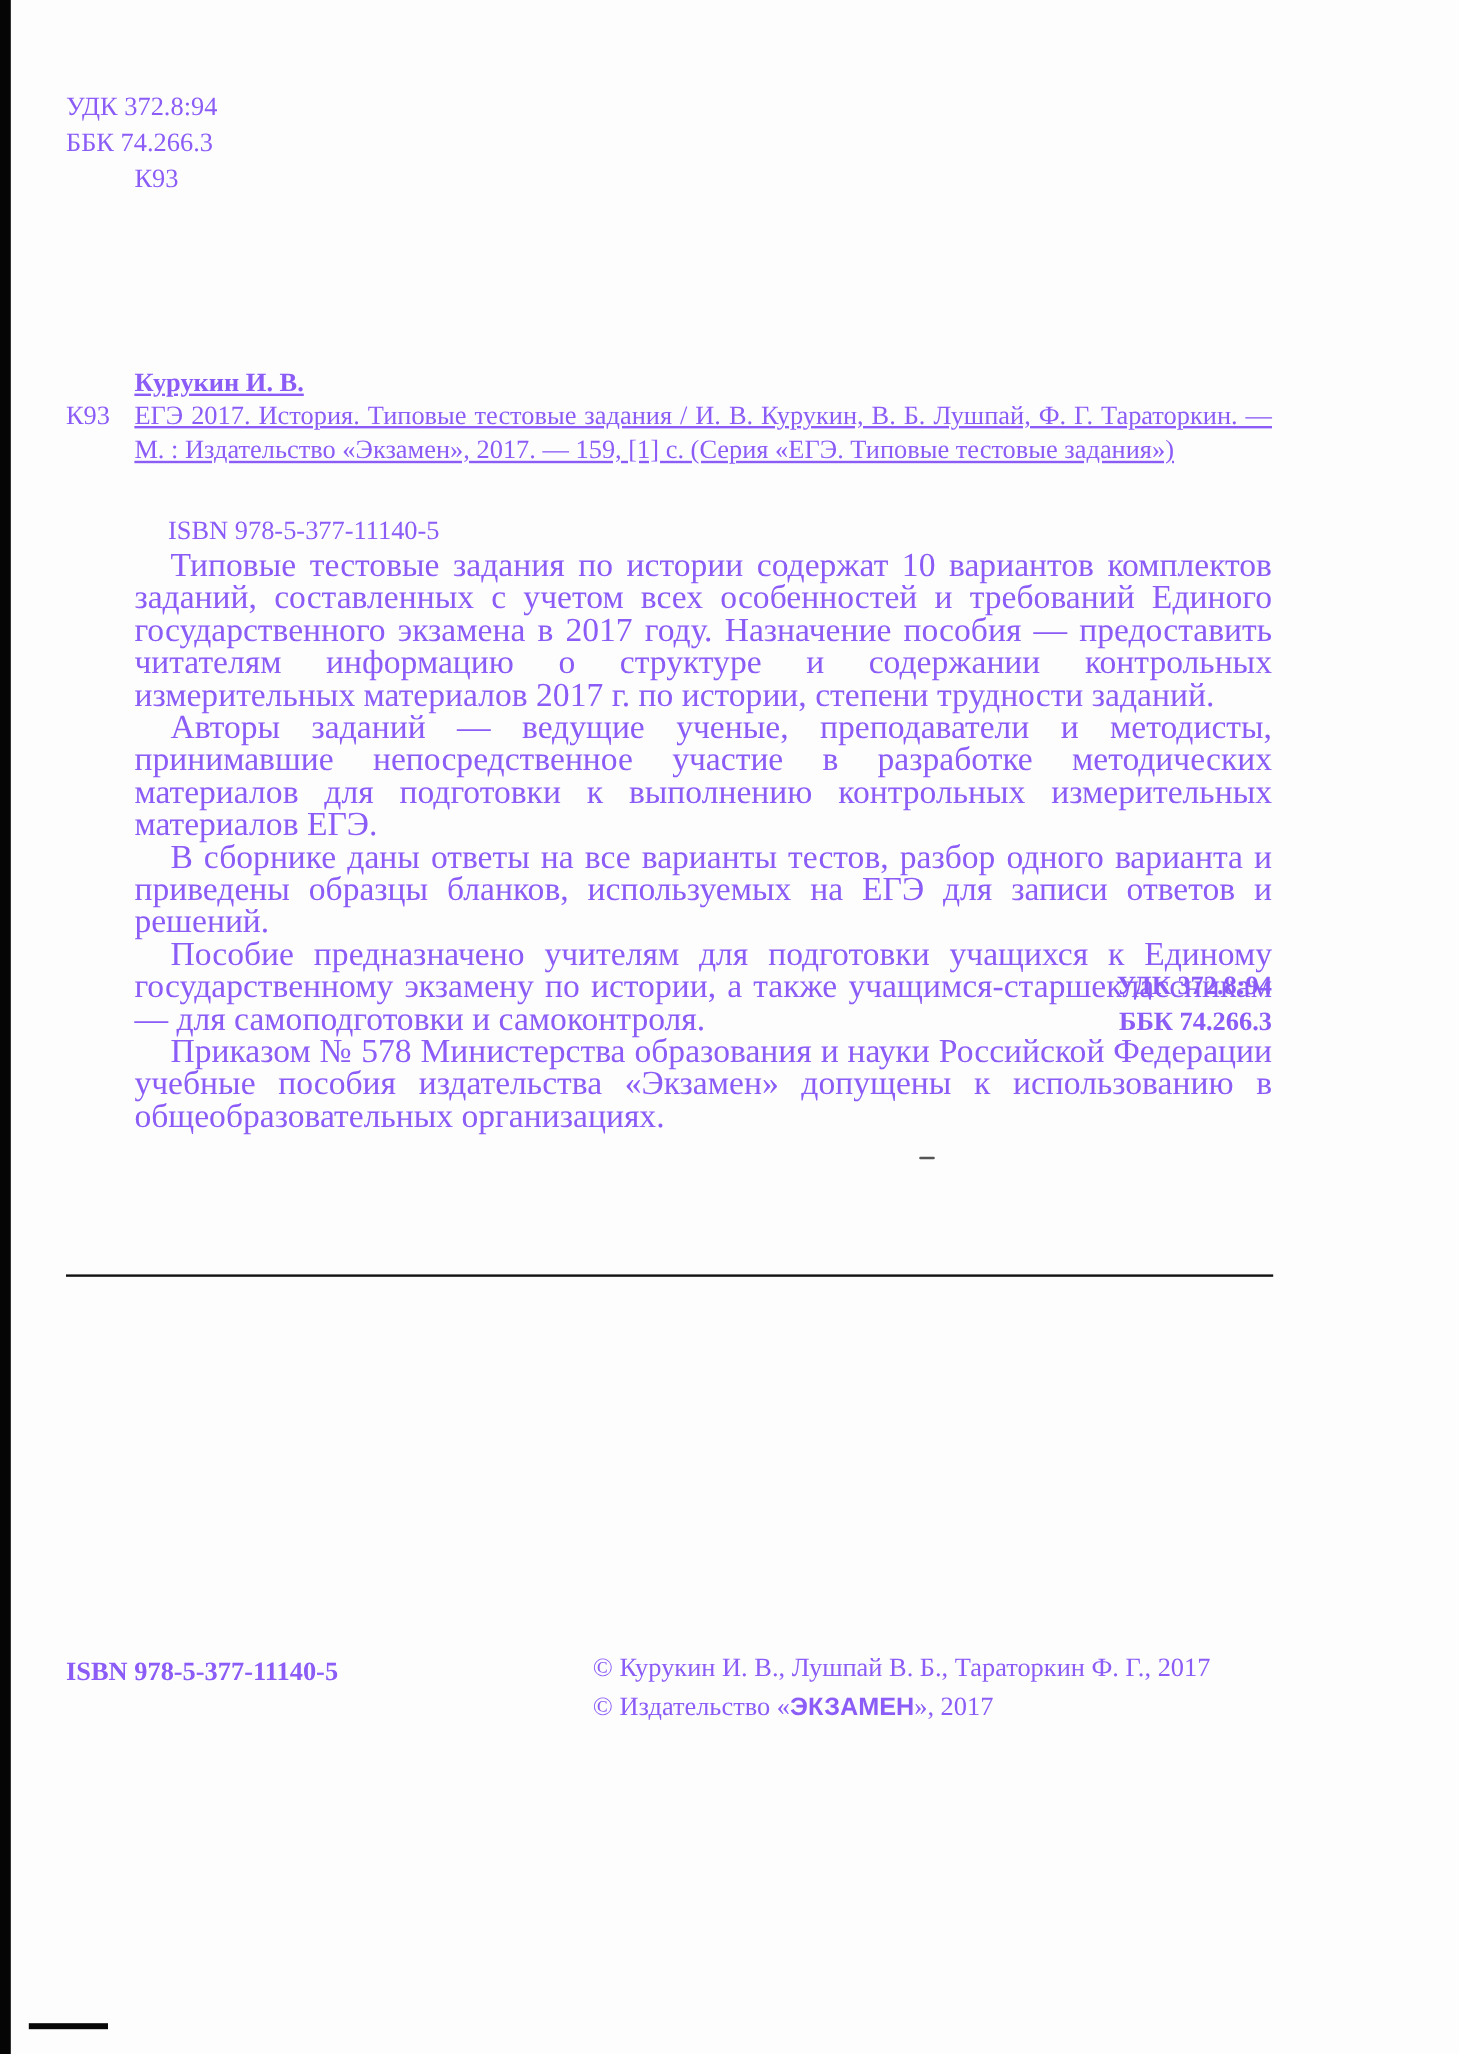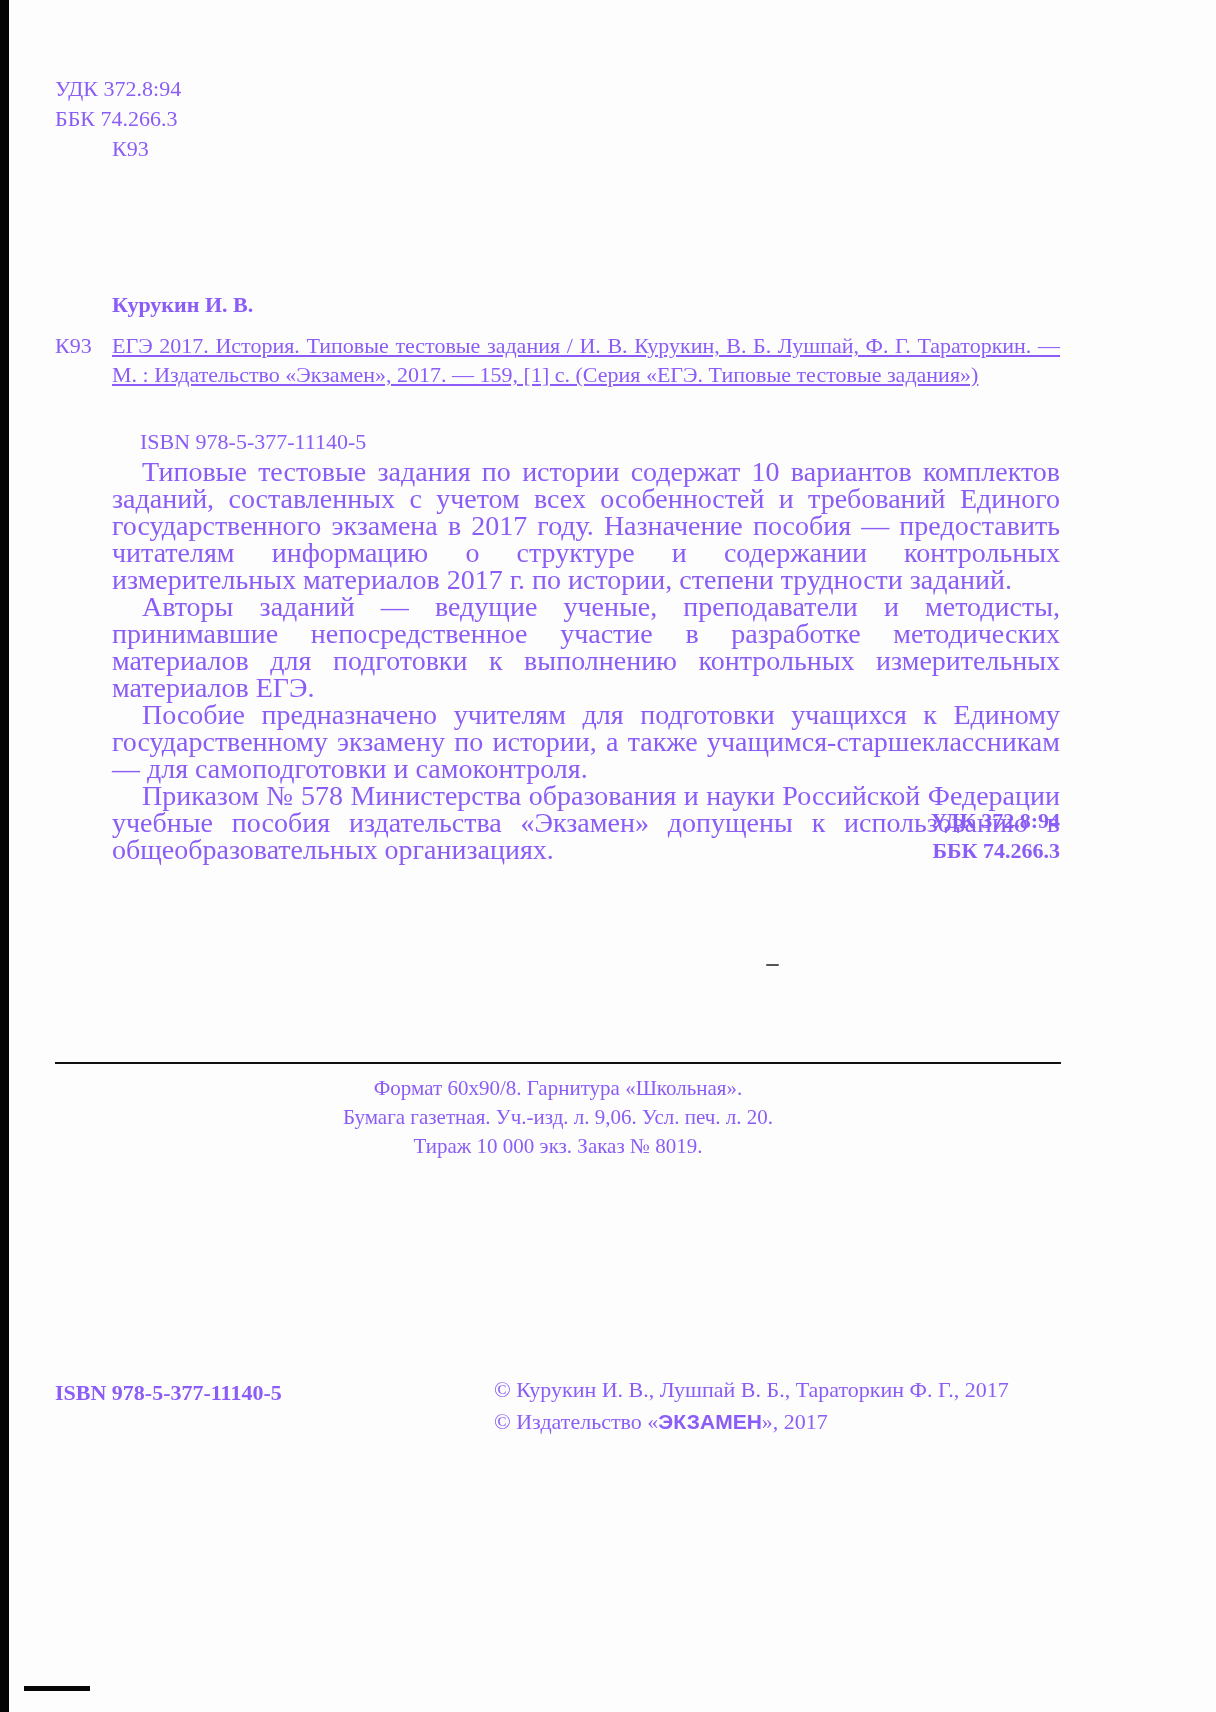--- a/index.html
+++ b/index.html
@@ -41,21 +41,21 @@
   .scan-artifact-bottom {
     position: absolute;
     left: 24px; top: 1686px;
     width: 66px; height: 5px;
     background: #070707;
   }
 
   .top-codes { left: 55px; top: 74px; }
   .top-codes .code-line3 { margin-left: 57px; }
 
-  .author-heading { left: 112px; top: 290px; }
+  .author-heading { left: 112px; top: 304px; text-decoration: underline; }
 
   .bib-margin-code { left: 55px; top: 331px; }
   .bib-entry { left: 112px; top: 331px; width: 948px; }
 
   .isbn-mid { left: 140px; top: 427px; }
 
   .annotation { left: 112px; top: 458px; width: 948px; }
   .annotation p {
     margin: 0;
     text-indent: 30px;
@@ -99,36 +99,32 @@
 
   <div class="abs t22 bib-margin-code">К93</div>
 
   <div class="abs t22 justify bib-entry" style="line-height:29px;text-decoration:underline;">ЕГЭ  2017.  История.  Типовые  тестовые  задания  /  И. В. Курукин,  В. Б. Лушпай, Ф. Г. Тараторкин. — М. : Издательство «Экзамен», 2017. — 159, [1] с. (Серия «ЕГЭ. Типовые тестовые задания»)</div>
 
   <div class="abs t22 isbn-mid">ISBN 978-5-377-11140-5</div>
 
   <div class="abs t21 annotation">
     <p>Типовые тестовые задания по истории содержат 10 вариантов комплектов заданий, составленных с учетом всех особенностей и требований Единого государственного экзамена в 2017 году. Назначение пособия — предоставить читателям информацию о структуре и содержании контрольных измерительных материалов 2017 г. по истории, степени трудности заданий.</p>
     <p>Авторы заданий — ведущие ученые, преподаватели и методисты, принимавшие непосредственное участие в разработке методических материалов для подготовки к выполнению контрольных измерительных материалов ЕГЭ.</p>
+    <p>В сборнике даны ответы на все варианты тестов, разбор одного варианта и приведены образцы бланков, используемых на ЕГЭ для записи ответов и решений.</p>
     <p>Пособие предназначено учителям для подготовки учащихся к Единому государственному экзамену по истории, а также учащимся-старшеклассникам — для самоподготовки и самоконтроля.</p>
     <p>Приказом № 578 Министерства образования и науки Российской Федерации учебные пособия издательства «Экзамен» допущены к использованию в общеобразовательных организациях.</p>
   </div>
 
   <div class="abs t22 bold right codes-right">
     <div>УДК 372.8:94</div>
     <div>ББК 74.266.3</div>
   </div>
 
   <div class="abs rule"></div>
 
-  <div class="abs center colophon">
-    <div>Формат 60х90/8. Гарнитура «Школьная».</div>
-    <div>Бумага газетная. Уч.-изд. л. 9,06. Усл. печ. л. 20.</div>
-    <div>Тираж 10 000 экз. Заказ № 8019.</div>
-  </div>
 
   <div class="abs t22 bold footer-isbn">ISBN 978-5-377-11140-5</div>
 
   <div class="abs footer-copyright">
     <div>© Курукин И. В., Лушпай В. Б., Тараторкин Ф. Г., 2017</div>
     <div>
       <span>© Издательство «</span><span class="brand-exam">ЭКЗАМЕН</span><span>», 2017</span>
     </div>
   </div>
 

